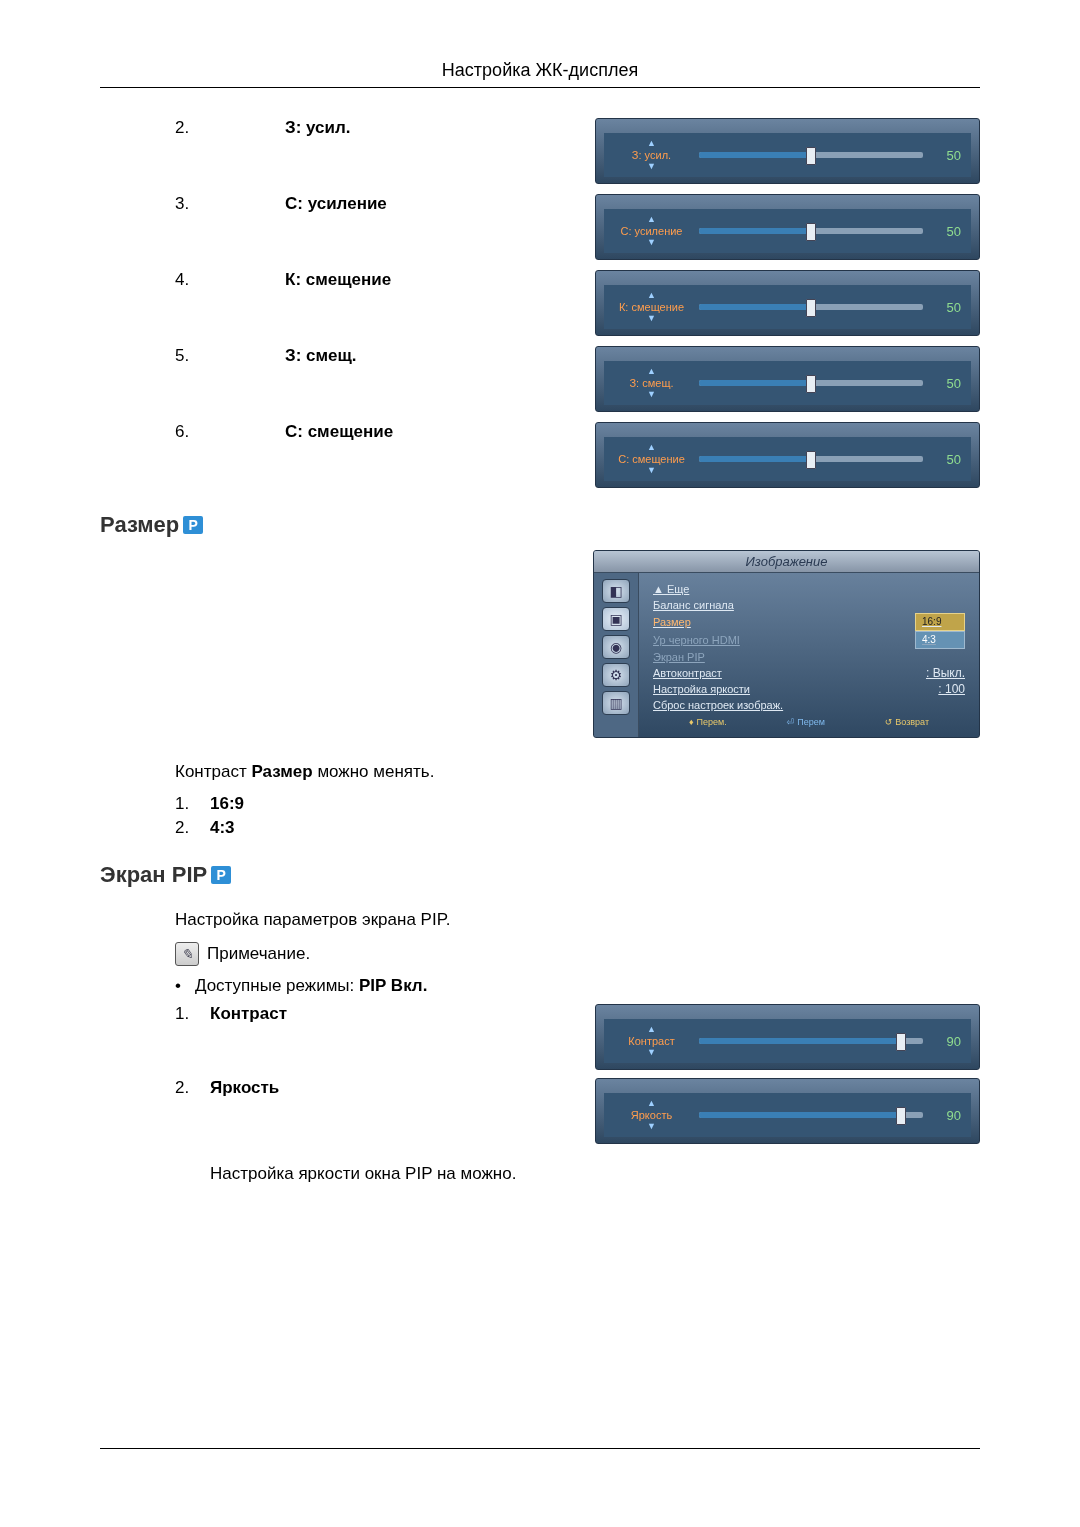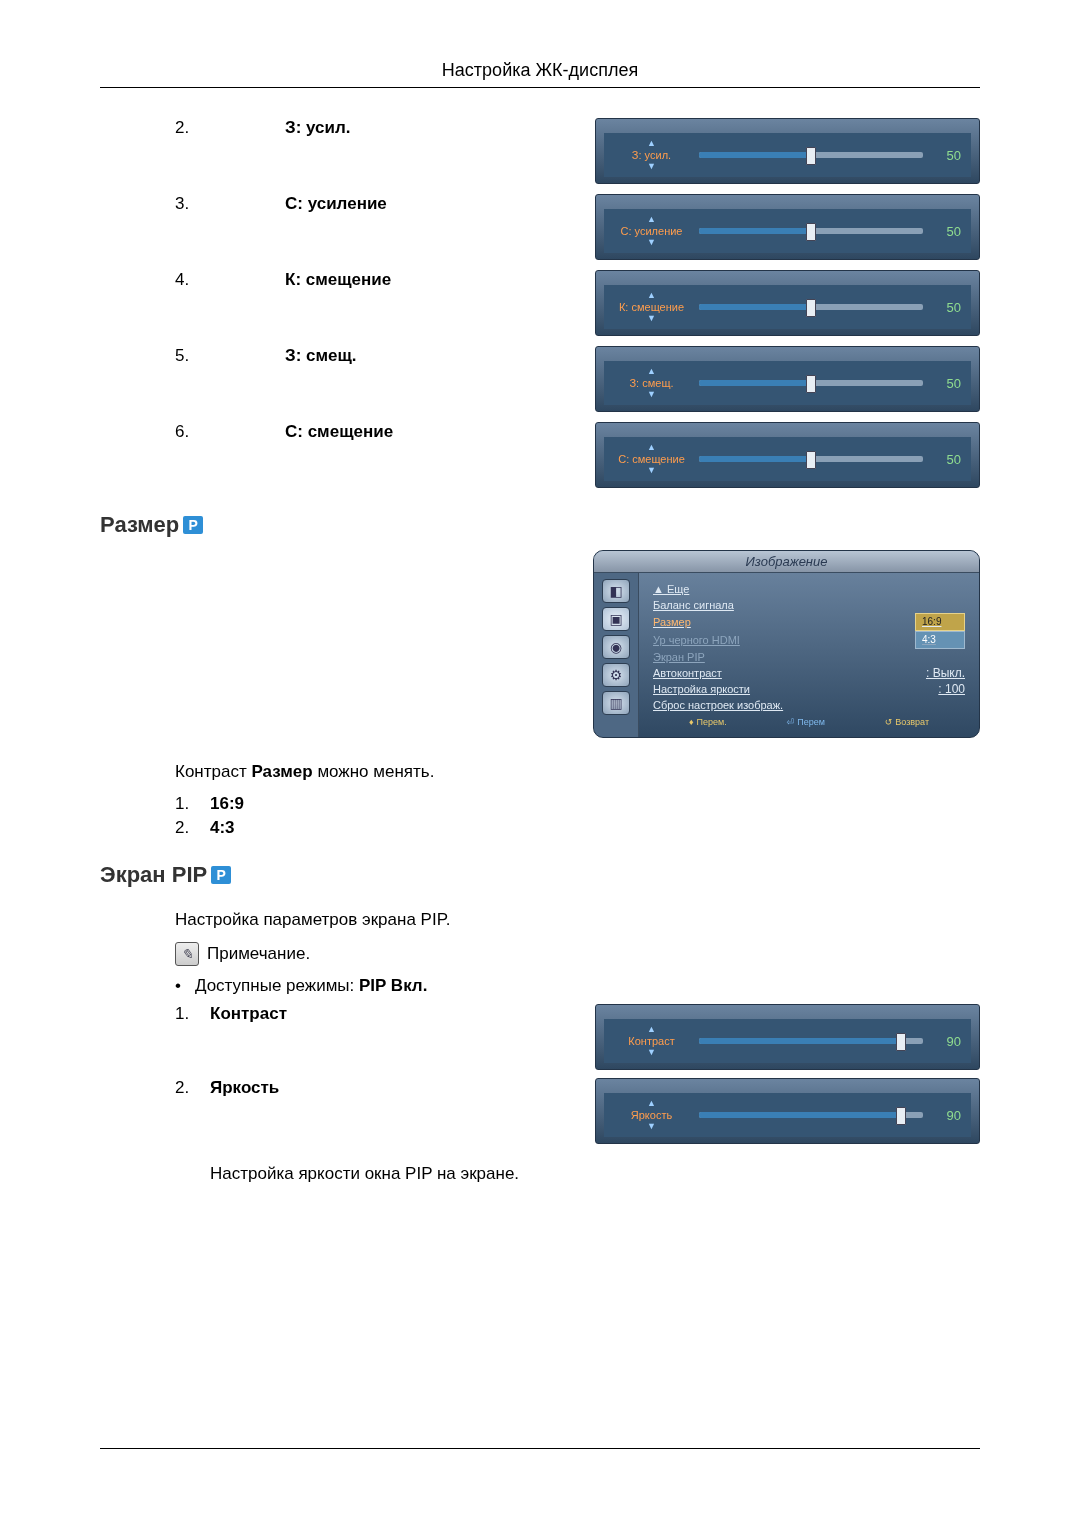--- a/index.html
+++ b/index.html
@@ -144,21 +144,21 @@
 
   
   .osd-wrap {
     display: flex;
     justify-content: flex-end;
   }
   .osd {
     width: 385px;
     background: linear-gradient(#6f88a4, #2f4862);
     border: 1px solid #233448;
-    border-radius: 10px;
+    border-radius: 3px;
     overflow: hidden;
     font-size: 11px;
   }
   .osd-title {
     background: linear-gradient(#b8c5d4, #8795a7);
     text-align: center;
     color: #2a3a52;
     font-style: italic;
     font-size: 13px;
     padding: 3px 0;
@@ -530,18 +530,18 @@
       </div>
       <div class="slider-track">
         <div class="slider-fill" style="width:90%"></div>
         <div class="slider-handle" style="left:90%"></div>
       </div>
       <div class="slider-value">90</div>
     </div>
   </div>
           </div>
     </div>
-    <div class="desc-text">Настройка яркости окна PIP на экране.</div>
+    <div class="desc-text">Настройка яркости окна PIP на можно.</div>
       </div>
     </div>
 
   <hr class="bottom-rule">
 </div>
 
 </body></html>

